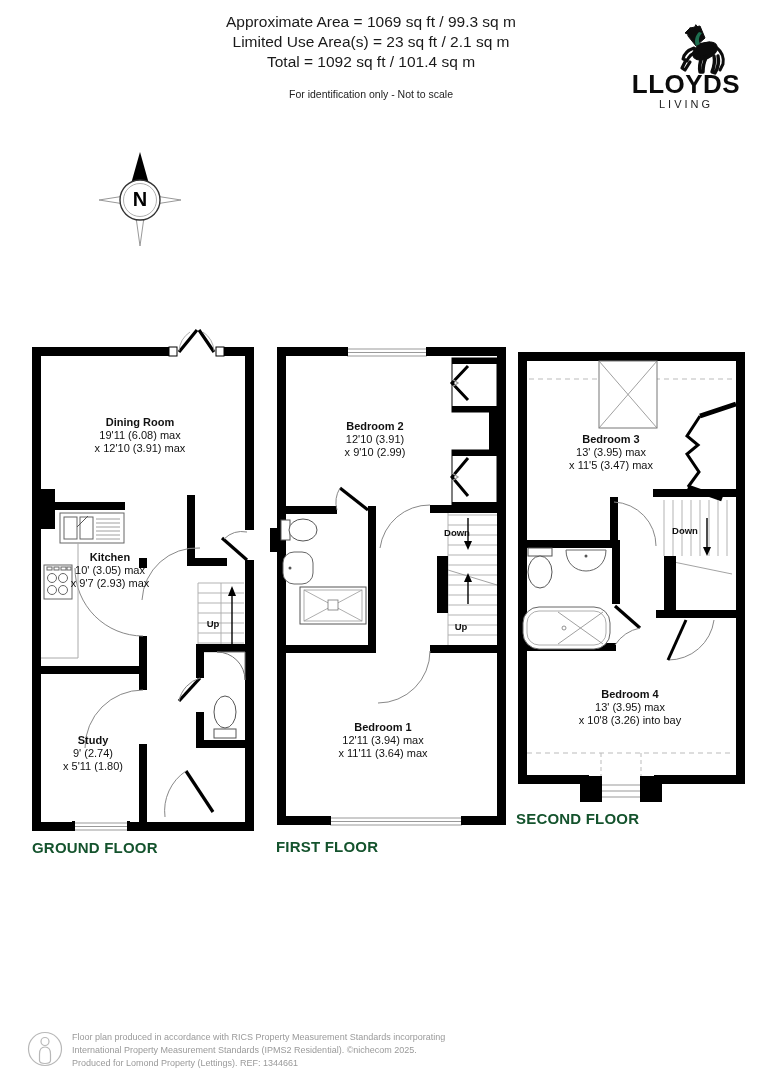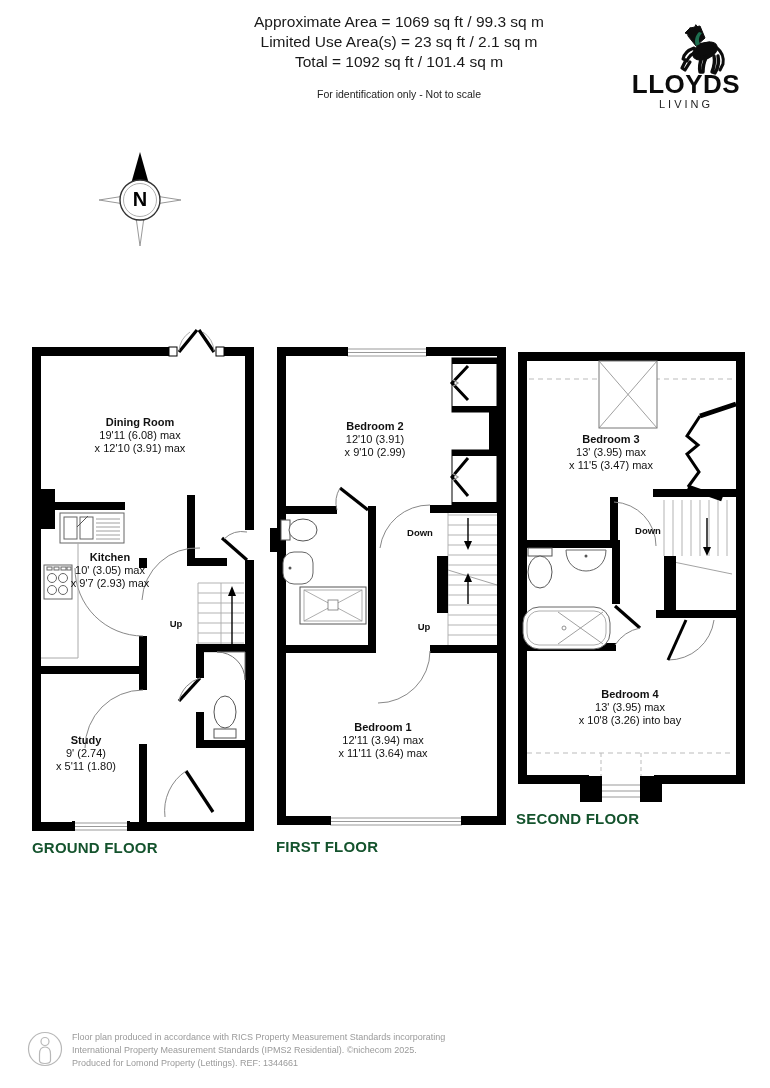--- a/index.html
+++ b/index.html
@@ -1,38 +1,38 @@
 <!DOCTYPE html>
 <html><head>
 <meta charset="utf-8">
 <style>
   html,body{margin:0;padding:0;background:#fff;}
   .page{position:relative;width:770px;height:1088px;background:#ffffff;overflow:hidden;
         font-family:"Liberation Sans",sans-serif;color:#1a1a1a;}
   .abs{position:absolute;}
   
-  .hdr{left:164px;top:12px;width:470px;text-align:center;}
+  .hdr{left:136px;top:12px;width:470px;text-align:center;}
   .hdr .l{font-size:15.5px;line-height:20px;color:#1a1a1a;}
   .hdr .note{font-size:10.5px;margin-top:16px;color:#222;}
   
   .logo{right:8px;top:20px;width:152px;text-align:center;}
   .logo .brand{font-size:26px;font-weight:bold;letter-spacing:.5px;color:#0b0b0b;line-height:24px;}
   .logo .sub{font-size:11px;letter-spacing:3px;color:#222;margin-top:2px;}
   
   .compass-n{left:128px;top:188px;width:24px;text-align:center;font-size:20px;font-weight:bold;color:#000;}
   
   .legend{left:320px;top:189px;width:136px;height:54px;border:1px dashed #aaa;}
   .legend .cell{position:absolute;top:0;bottom:0;border-left:1px dashed #bbb;width:0;}
   .legend .txt{position:absolute;left:0;right:0;top:13px;text-align:center;
                font-size:11px;font-weight:bold;line-height:13px;color:#111;}
   
   .rl{position:absolute;transform:translateX(-50%);text-align:center;font-size:11px;
       line-height:13px;white-space:nowrap;color:#111;}
   .rl .nm{font-weight:bold;}
-  .updown{position:absolute;transform:translateX(-50%);font-size:9.5px;font-weight:bold;color:#111;}
+  .updown{position:absolute;transform:translateX(-50%);font-size:9.5px;font-weight:bold;color:#111;margin-left:37px;}
   .ftitle{position:absolute;font-size:15px;font-weight:bold;letter-spacing:.2px;color:#14532d;}
   
   .foot{left:72px;top:1031px;width:430px;font-size:9px;line-height:13px;color:#9a9a9a;}
 </style>
 </head>
 <body>
 
 <div class="page">
 
   <svg class="abs" style="left:0;top:0" width="770" height="1088" viewBox="0 0 770 1088">
@@ -306,21 +306,21 @@
   <div class="rl" style="left:140px;top:416px">
     <div class="nm">Dining Room</div>
     <div>19'11 (6.08) max</div>
     <div>x 12'10 (3.91) max</div>
   </div>
   <div class="rl" style="left:110px;top:551px">
     <div class="nm">Kitchen</div>
     <div>10' (3.05) max</div>
     <div>x 9'7 (2.93) max</div>
   </div>
-  <div class="rl" style="left:86px;top:734px">
+  <div class="rl" style="left:93px;top:734px">
     <div class="nm">Study</div>
     <div>9' (2.74)</div>
     <div>x 5'11 (1.80)</div>
   </div>
   <div class="updown" style="left:176px;top:618px">Up</div>
   <div class="ftitle" style="left:32px;top:839px">GROUND FLOOR</div>
 
   <div class="rl" style="left:375px;top:420px">
     <div class="nm">Bedroom 2</div>
     <div>12'10 (3.91)</div>

